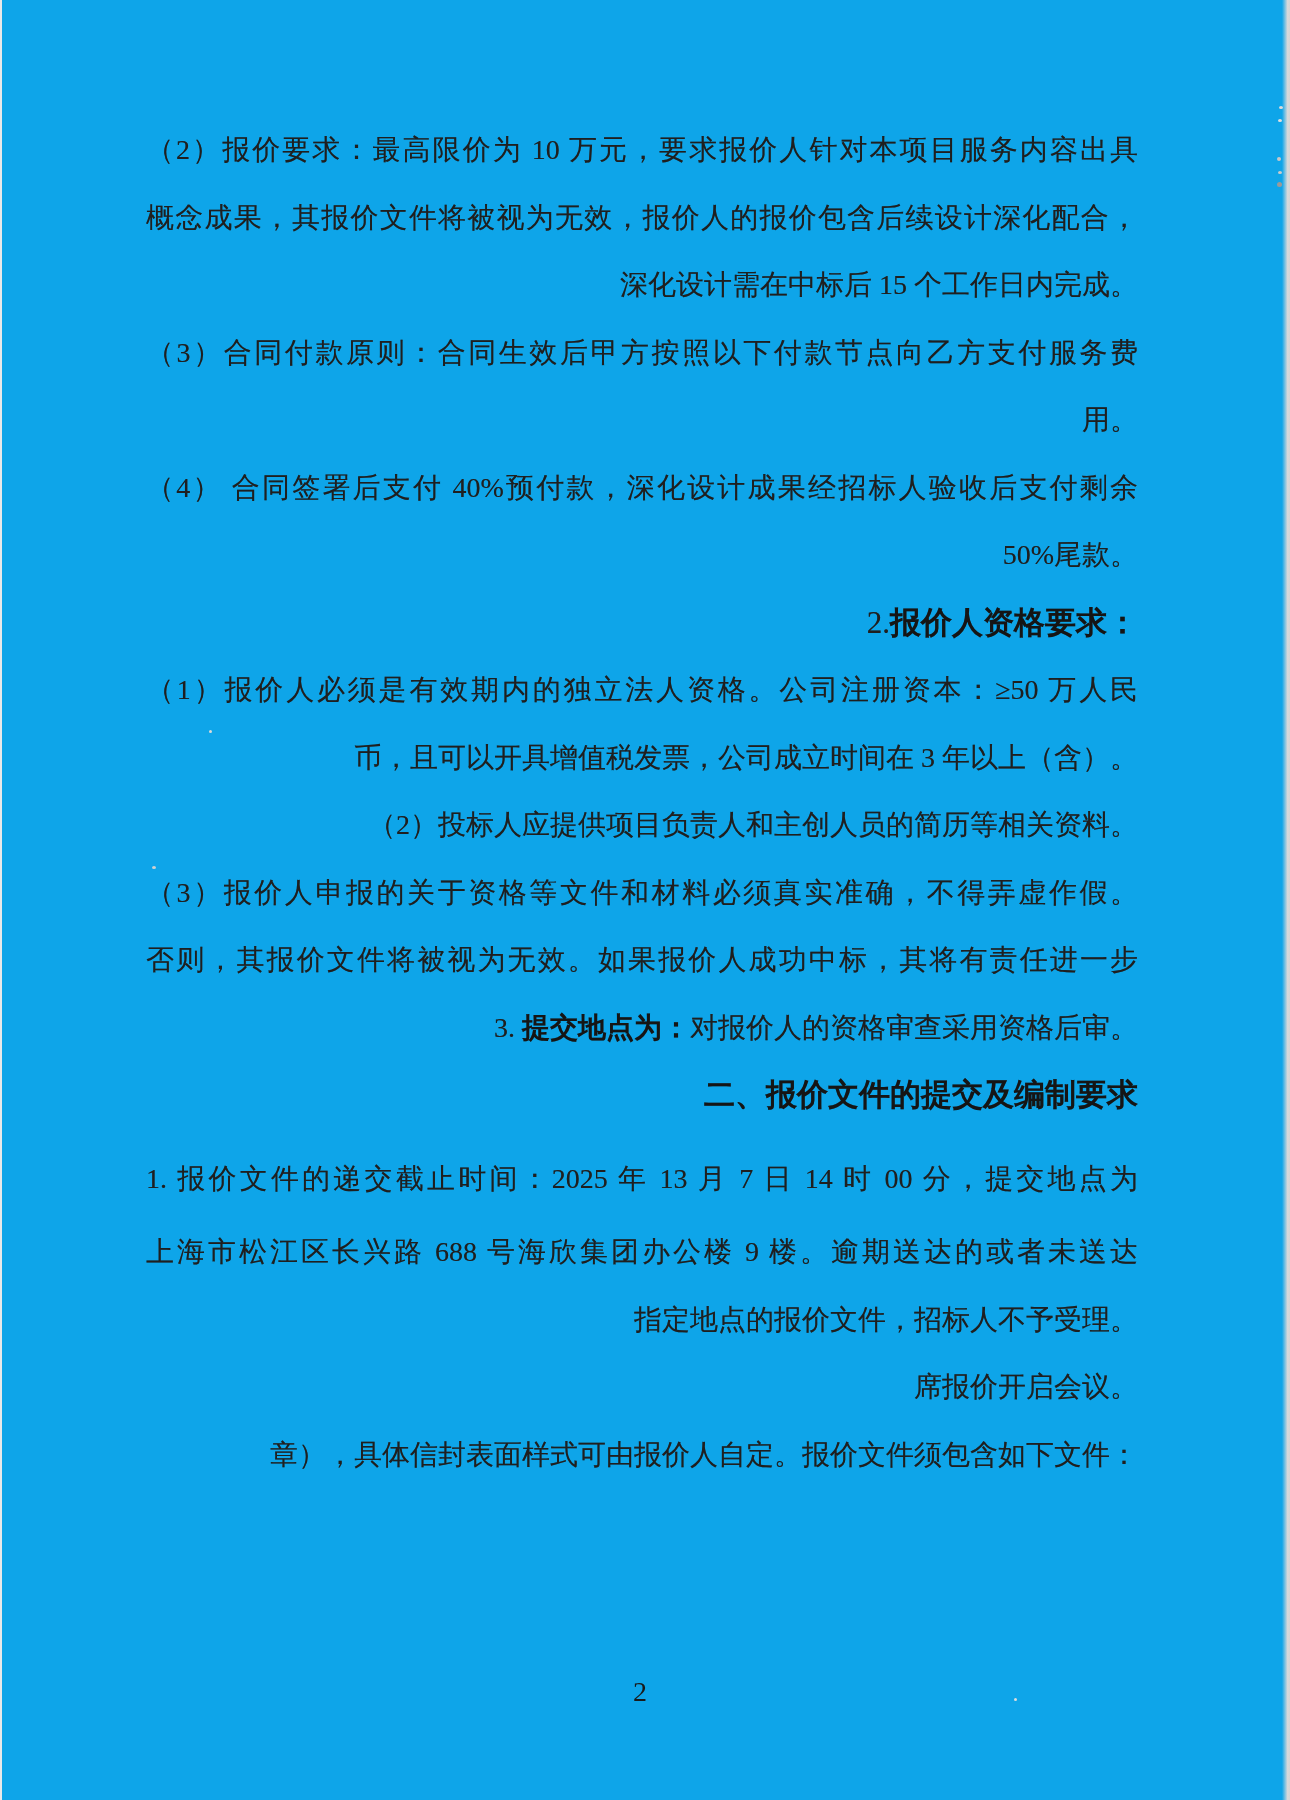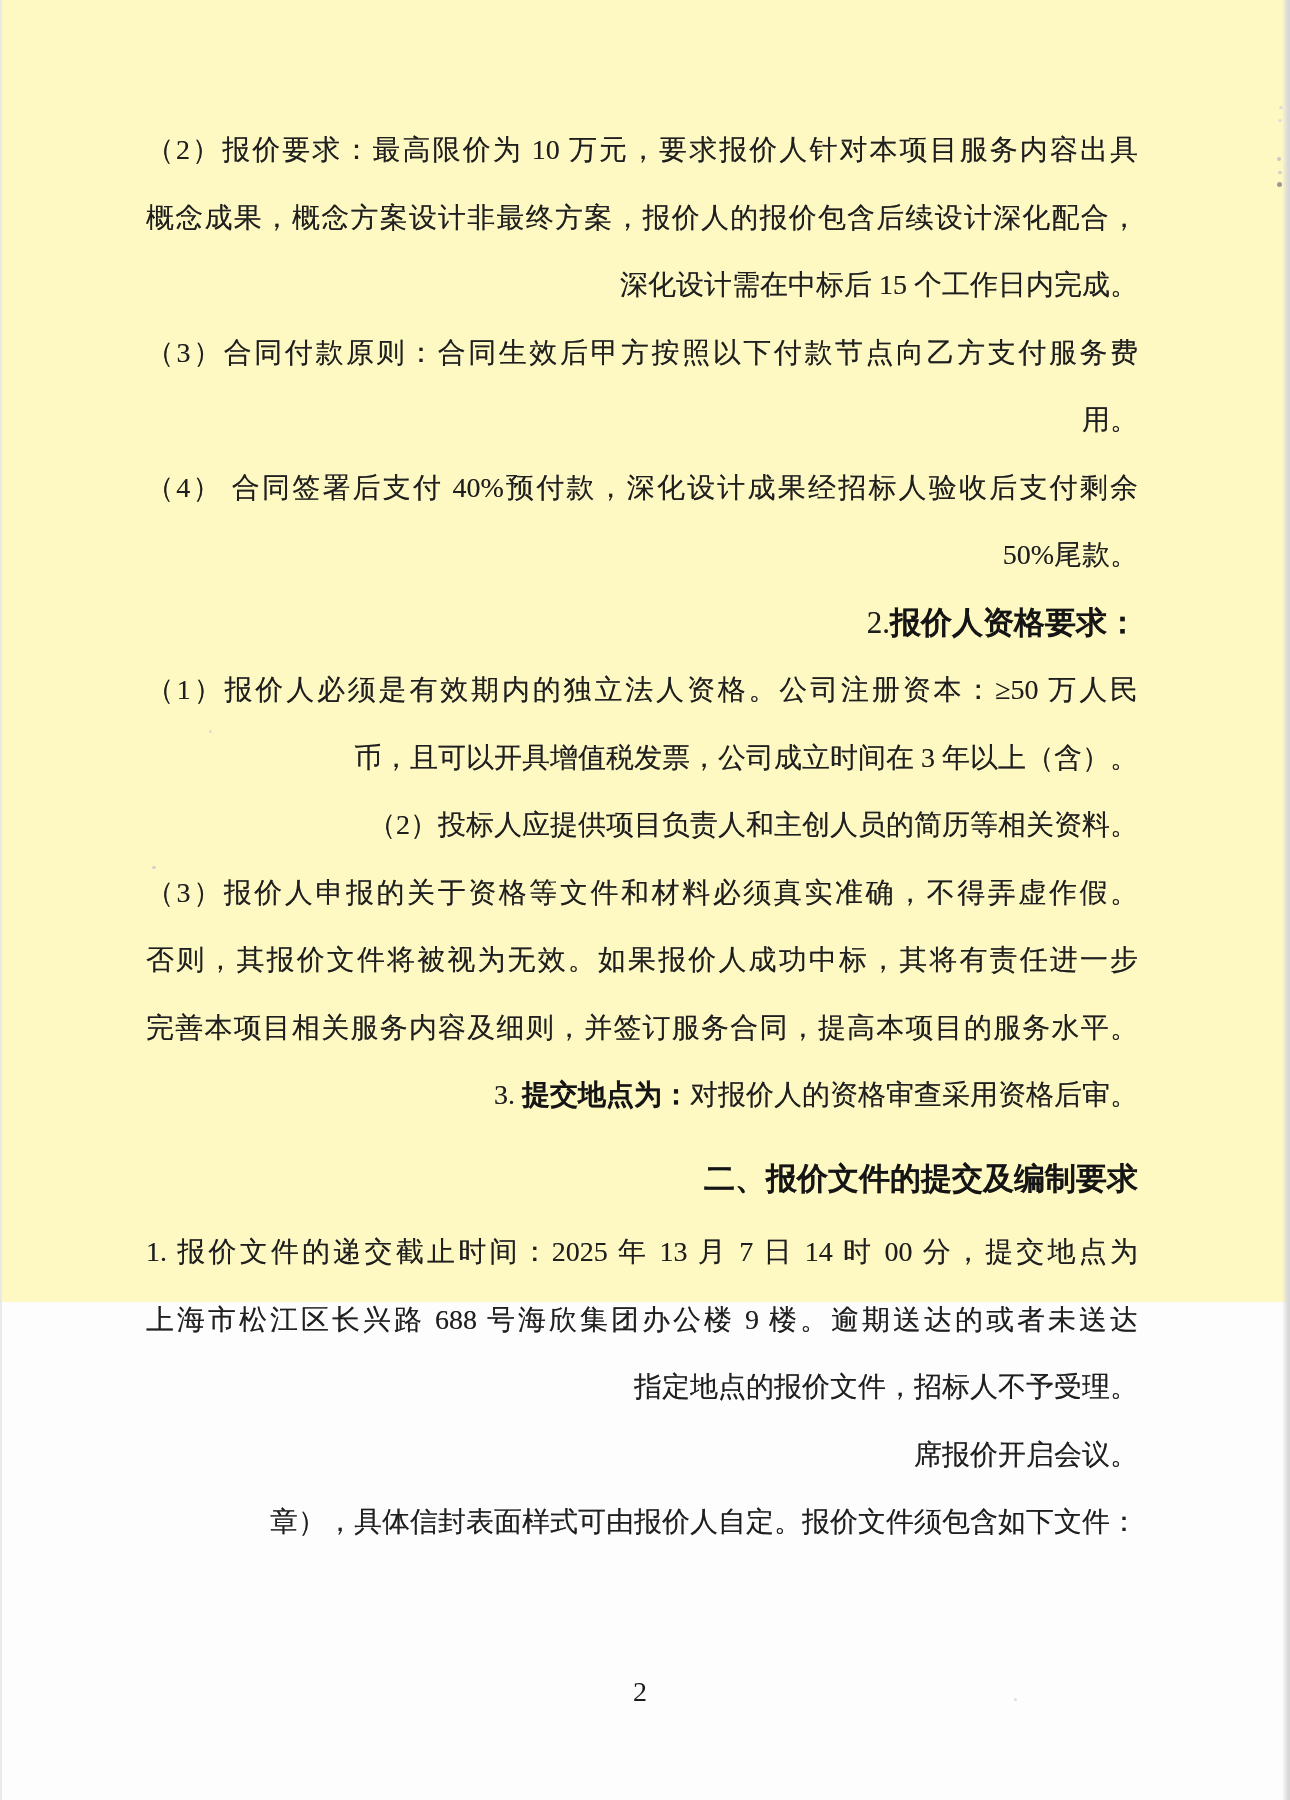--- a/index.html
+++ b/index.html
@@ -7,22 +7,22 @@
     padding: 0;
     width: 1290px;
     height: 1800px;
     background: #fdfdfd;
     overflow: hidden;
     font-family: "Liberation Serif", "DejaVu Serif", serif;
   }
   #scan-page {
     position: relative;
     width: 1290px;
-    height: 1302px;
-    background: #fef9c3;
+    height: 1800px;
+    background: #0ea5e9;
   }
   
   #edge-right {
     position: absolute;
     top: 0; right: 0;
     width: 8px; height: 1800px;
     background: linear-gradient(to right, rgba(0,0,0,0), #dadada 70%, #d4d4d4);
   }
   #edge-left {
     position: absolute;
@@ -67,33 +67,32 @@
 </style>
 </head>
 <body>
 
 <div id="scan-page">
   <div id="edge-left"></div>
   <div id="edge-right"></div>
 
   <div id="doc-body">
       <div class="line justify"><span>（2）报价要求：最高限价为 10 万元，要求报价人针对本项目服务内容出具</span></div>
-      <div class="line justify"><span>概念成果，概念方案设计非最终方案，报价人的报价包含后续设计深化配合，</span></div>
+      <div class="line justify"><span>概念成果，其报价文件将被视为无效，报价人的报价包含后续设计深化配合，</span></div>
       <div class="line left"><span>深化设计需在中标后 15 个工作日内完成。</span></div>
       <div class="line justify"><span>（3）合同付款原则：合同生效后甲方按照以下付款节点向乙方支付服务费</span></div>
       <div class="line left"><span>用。</span></div>
       <div class="line justify"><span>（4） 合同签署后支付 40%预付款，深化设计成果经招标人验收后支付剩余</span></div>
       <div class="line left"><span>50%尾款。</span></div>
       <div class="line left lg"><span>2.</span><span class="b">报价人资格要求：</span></div>
       <div class="line justify"><span>（1）报价人必须是有效期内的独立法人资格。公司注册资本：≥50 万人民</span></div>
       <div class="line left"><span>币，且可以开具增值税发票，公司成立时间在 3 年以上（含）。</span></div>
       <div class="line left"><span>（2）投标人应提供项目负责人和主创人员的简历等相关资料。</span></div>
       <div class="line justify"><span>（3）报价人申报的关于资格等文件和材料必须真实准确，不得弄虚作假。</span></div>
       <div class="line justify"><span>否则，其报价文件将被视为无效。如果报价人成功中标，其将有责任进一步</span></div>
-      <div class="line justify"><span>完善本项目相关服务内容及细则，并签订服务合同，提高本项目的服务水平。</span></div>
       <div class="line left"><span>3.  </span><span class="b">提交地点为：</span><span>对报价人的资格审查采用资格后审。</span></div>
       <div class="line left lg"><span class="b">二、报价文件的提交及编制要求</span></div>
       <div class="line justify"><span>1.  报价文件的递交截止时间：2025 年 13 月 7 日 14 时 00 分，提交地点为</span></div>
       <div class="line justify"><span>上海市松江区长兴路 688 号海欣集团办公楼 9 楼。逾期送达的或者未送达</span></div>
       <div class="line left"><span>指定地点的报价文件，招标人不予受理。</span></div>
       <div class="line left"><span>席报价开启会议。</span></div>
       <div class="line left"><span>章），具体信封表面样式可由报价人自定。报价文件须包含如下文件：</span></div>
     </div>
 
   <div id="page-footer">2</div>

